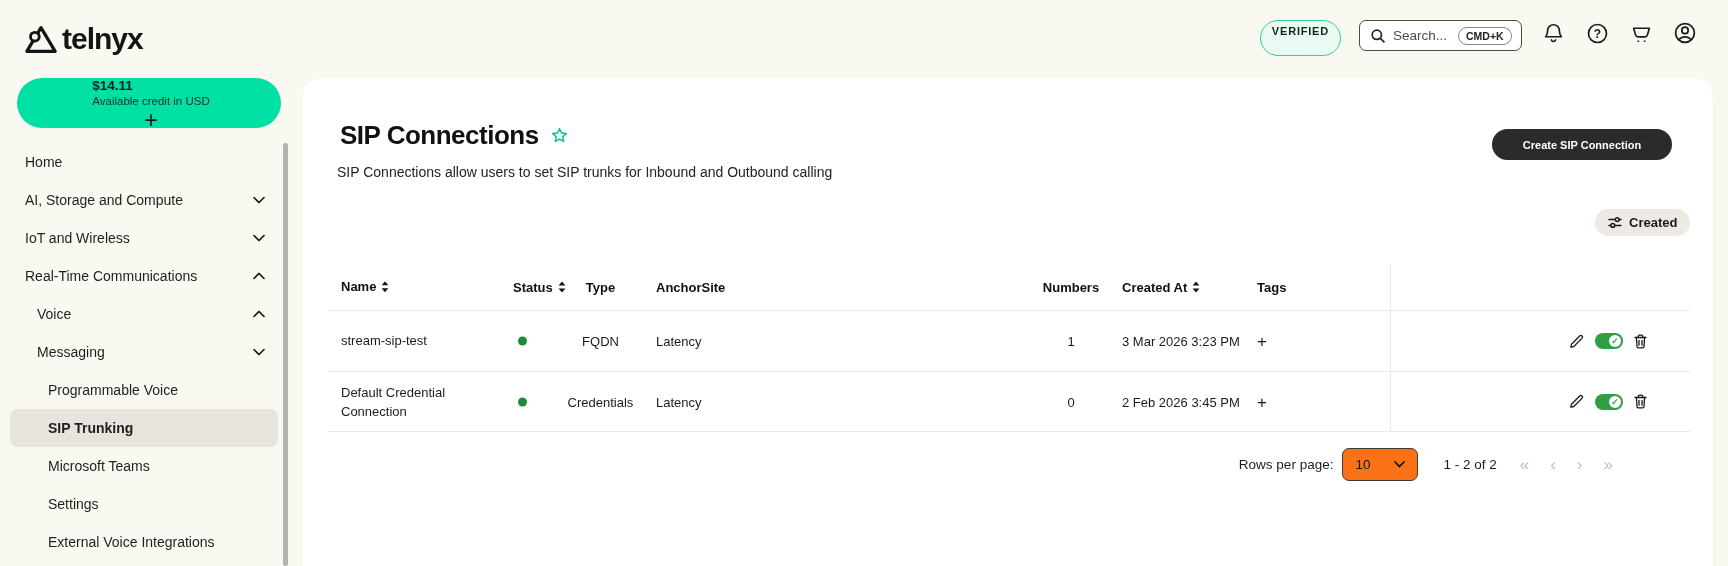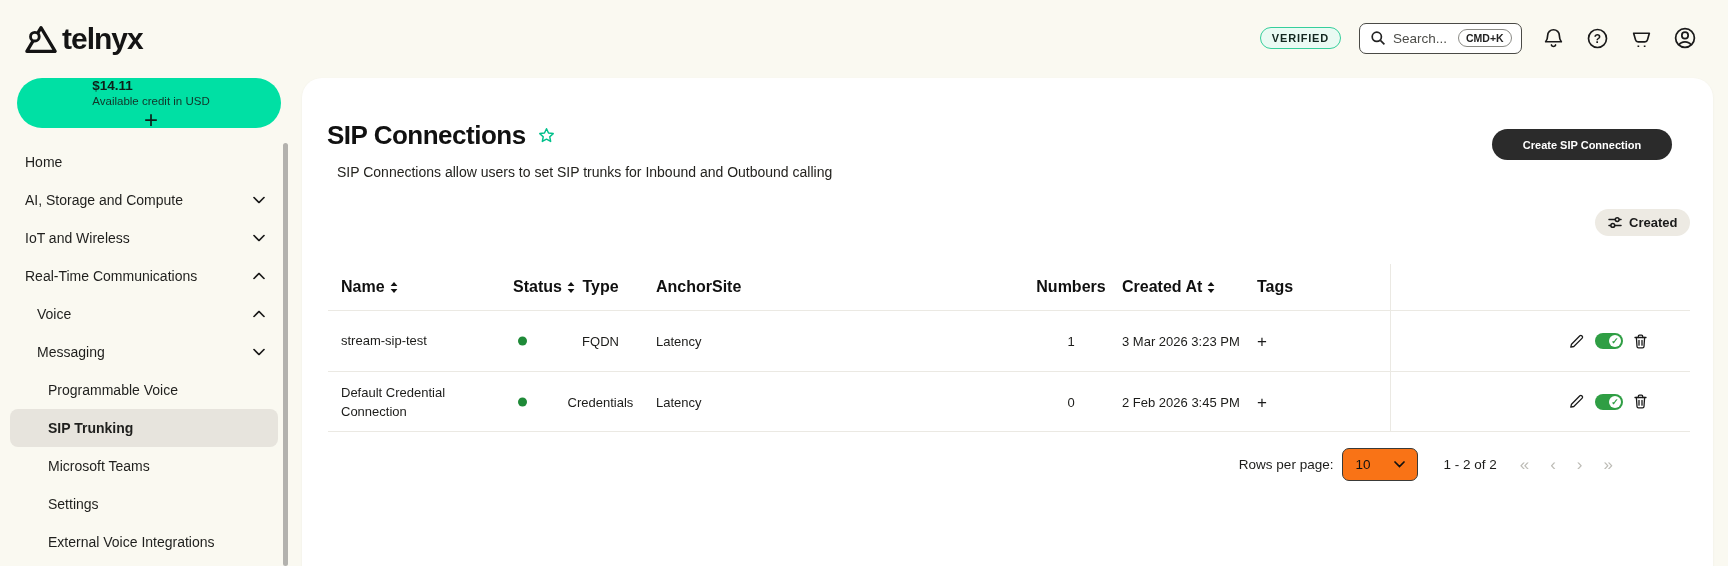--- a/index.html
+++ b/index.html
@@ -9,21 +9,21 @@
     font-family:"Liberation Sans", sans-serif;
     color:#1d1d1d;
     overflow:hidden;
     position:relative;
   }
 
   
   .topbar { position:absolute; left:0; top:0; width:1728px; height:102px; }
   .logo { position:absolute; left:24px; top:22px; display:flex; align-items:center; gap:4px; cursor:pointer; }
   .logo-text { font-size:30px; font-weight:800; letter-spacing:-1px; color:#141414; }
-  .topbar-right { position:absolute; right:30px; top:20px; height:36px; display:flex; align-items:center; gap:18px; }
+  .topbar-right { position:absolute; right:30px; top:20px; height:36px; display:flex; gap:18px; }
   .verified {
     border:1.5px solid #35CF9C; background:#EAFAF3; color:#13261f;
     border-radius:999px; padding:4px 11px; font-size:11px; font-weight:700; letter-spacing:.8px;
   }
   .searchbox {
     width:163px; height:31px; background:#fff; border:1.5px solid #4a4a46; border-radius:7px;
     display:flex; align-items:center; gap:7px; padding:0 7px 0 10px;
   }
   .searchbox input {
     border:none; outline:none; width:58px; font-size:13.5px; color:#333; background:transparent;
@@ -54,41 +54,41 @@
   .nav-item.i2 { padding-left:38px; }
   .nav-item.selected { background:#E7E4DD; font-weight:700; }
   .nav-chevron { position:absolute; right:13px; top:50%; transform:translateY(-50%); display:flex; }
   .side-scrollbar { position:absolute; left:283px; top:143px; width:5px; height:423px; background:#B3B2AE; border-radius:3px; cursor:grab; }
 
   
   .panel {
     position:absolute; left:302px; top:78px; width:1411px; height:488px; background:#ffffff;
     border-radius:20px 20px 0 0; box-shadow:0 1px 3px rgba(0,0,0,.05);
   }
-  .title-row { position:absolute; left:25px; top:42px; display:flex; align-items:center; gap:12px; }
+  .title-row { position:absolute; left:38px; top:42px; display:flex; align-items:center; gap:12px; }
   .page-title { font-size:26px; font-weight:800; letter-spacing:-.5px; color:#111; }
   .subtitle { position:absolute; left:35px; top:86px; font-size:14px; color:#24231f; }
   .create-btn {
     position:absolute; left:1190px; top:51px; width:180px; height:31px; background:#2B2B2B; color:#fff;
     border:none; border-radius:16px; font-size:11px; font-weight:700; cursor:pointer;
     display:flex; align-items:center; justify-content:center; font-family:"Liberation Sans", sans-serif;
   }
   .filters-btn {
     position:absolute; left:1293px; top:131px; height:27px; padding:0 13px; background:#EDEAE3;
     border:none; border-radius:14px; font-size:13px; font-weight:600; color:#1a1a1a; cursor:pointer;
     display:flex; align-items:center; gap:7px; font-family:"Liberation Sans", sans-serif;
   }
 
   
   .thead, .trow { position:absolute; left:26px; width:1362px; border-bottom:1px solid #EBE9E3; }
   .thead { top:186px; height:47px; }
   .trow.r0 { top:233px; height:61px; }
   .trow.r1 { top:294px; height:60px; }
   .cell { position:absolute; top:50%; transform:translateY(-50%); font-size:13px; color:#1c1c1a; }
-  .hcell { font-weight:700; font-size:16px; color:#101010; display:flex; align-items:center; gap:5px; white-space:nowrap; }
+  .hcell { font-weight:700; font-size:13px; color:#101010; display:flex; align-items:center; gap:5px; white-space:nowrap; }
   .col-name    { left:13px;  width:160px; line-height:1.5; }
   .col-status  { left:185px; }
   .col-dot     { left:190px; }
   .col-type    { left:230px; width:85px; text-align:center; }
   .col-anchor  { left:328px; }
   .col-numbers { left:705px; width:76px; text-align:center; }
   .col-created { left:794px; }
   .col-tags    { left:929px; }
   .tag-add { font-size:17px; font-weight:400; color:#1a1a1a; cursor:pointer; line-height:17px; }
   .status-dot { width:9px; height:9px; border-radius:50%; background:#1F8A38; }

